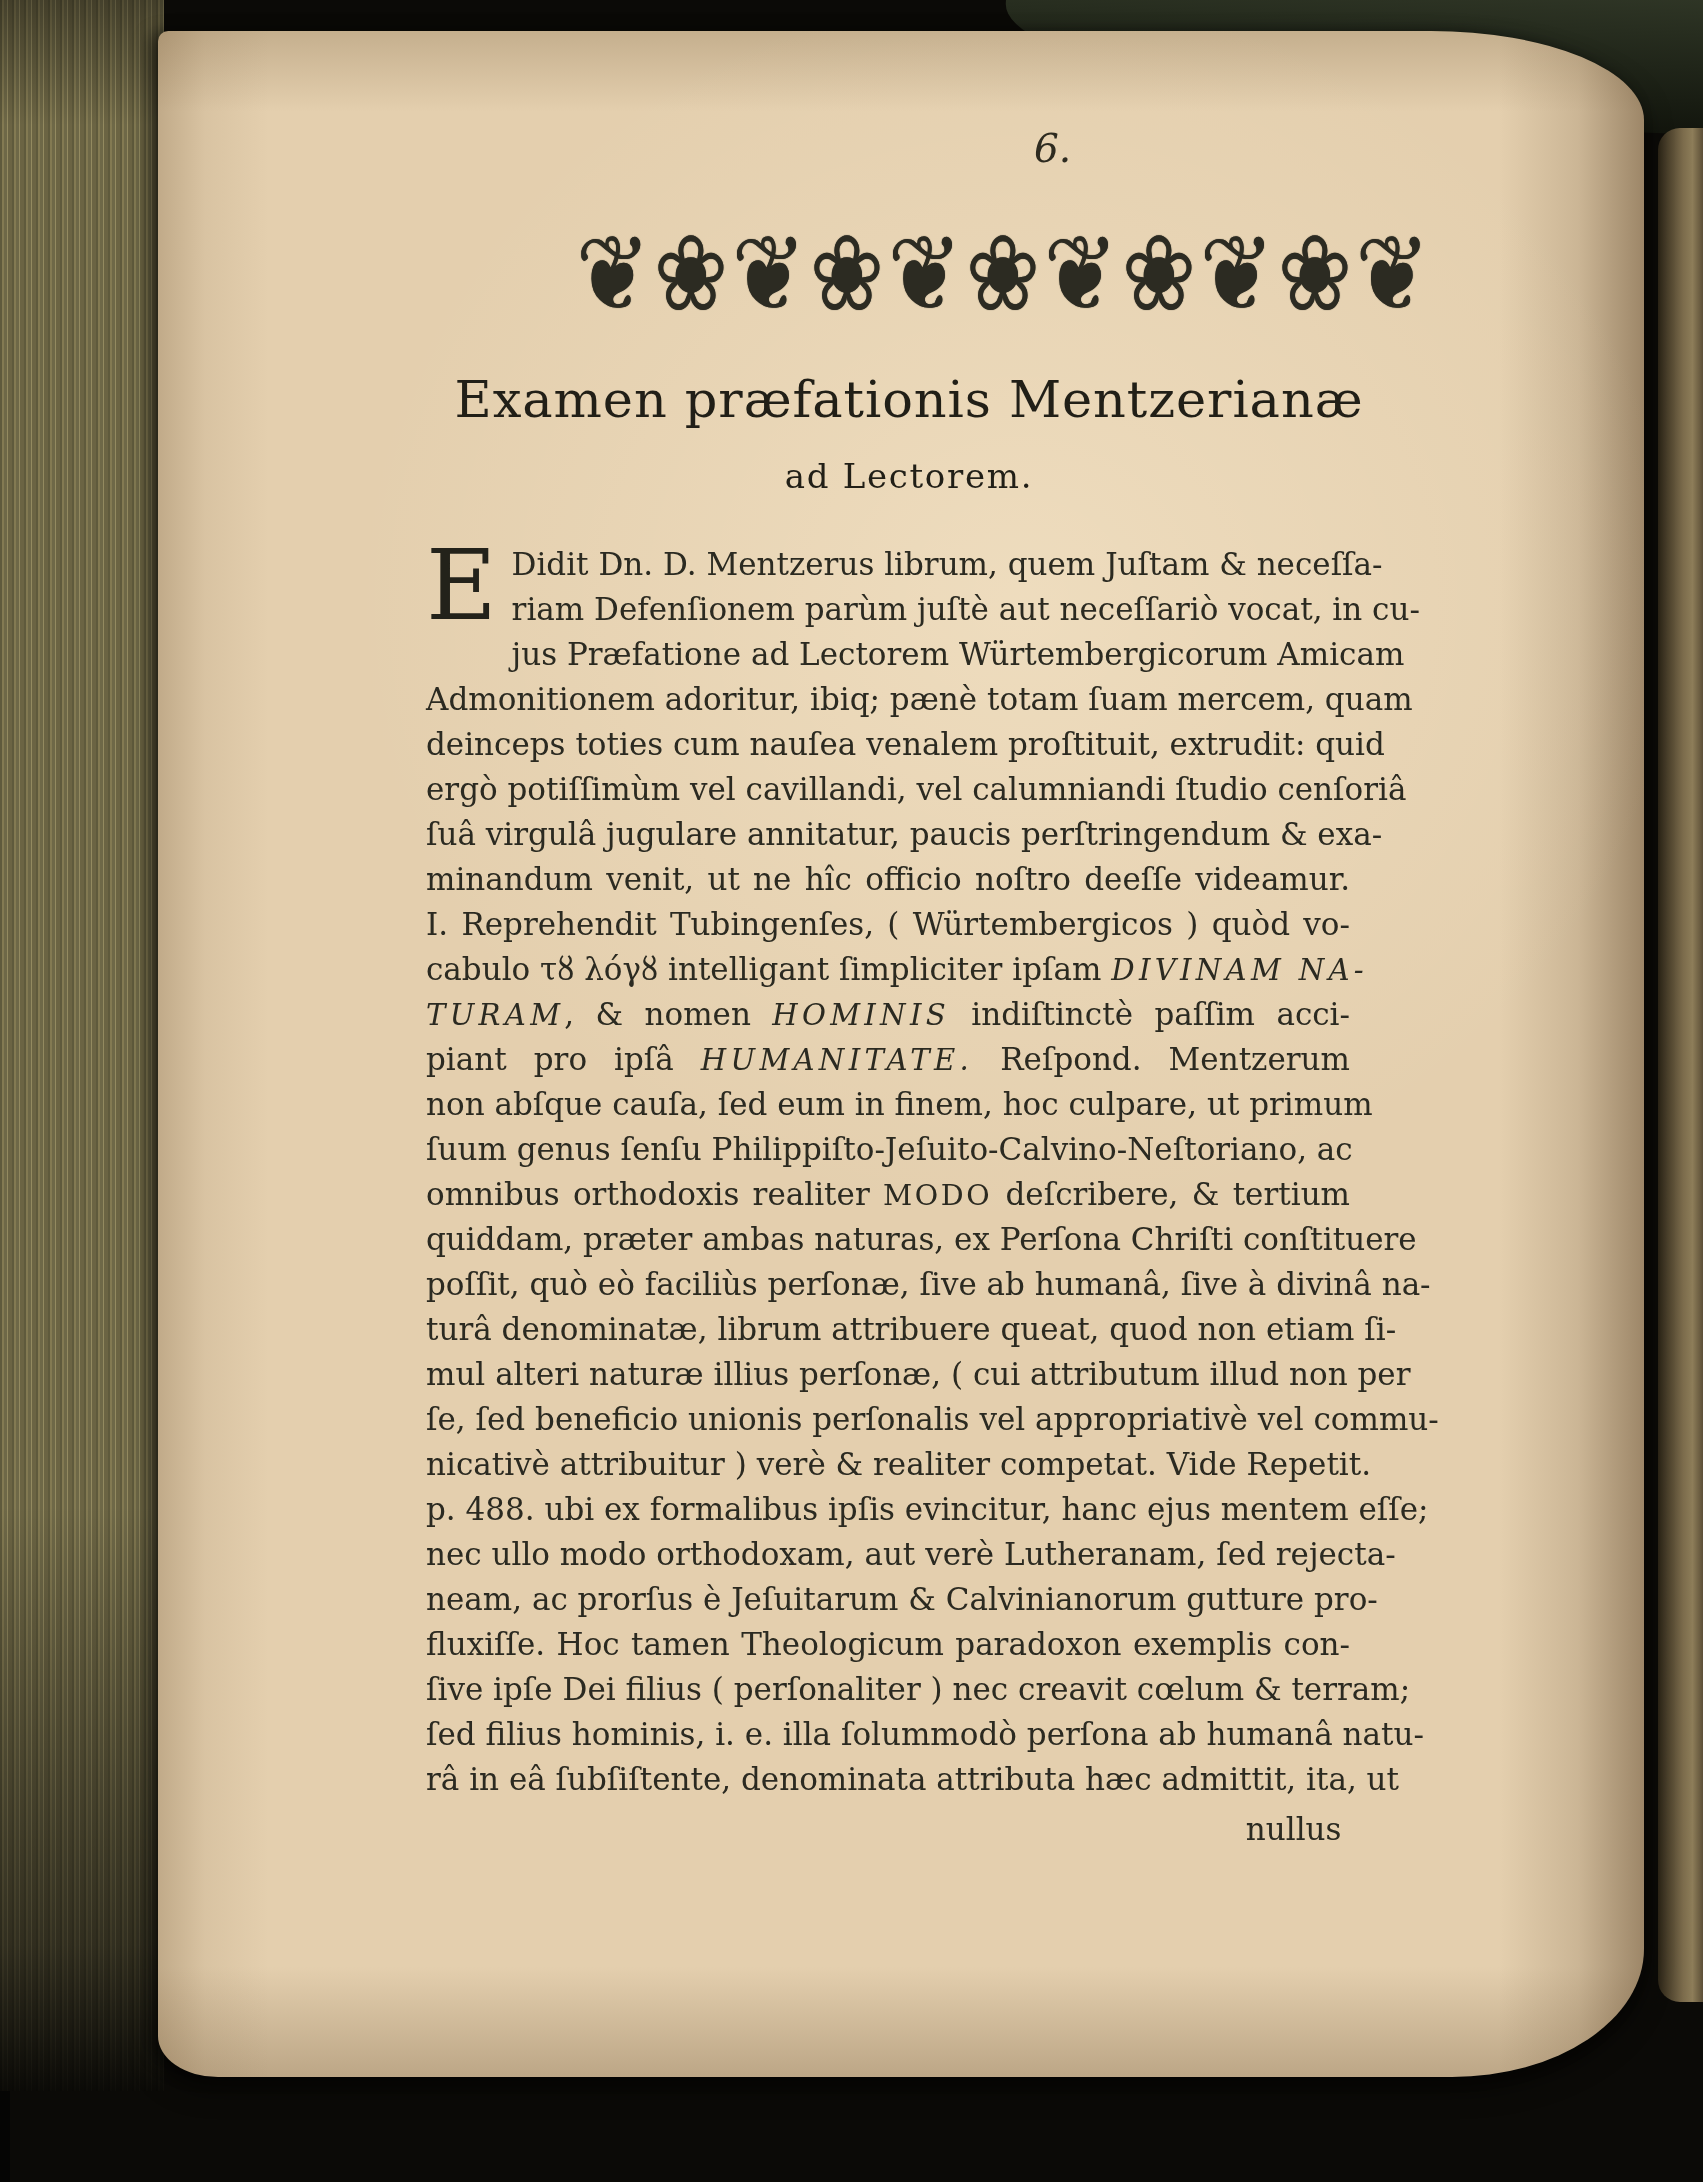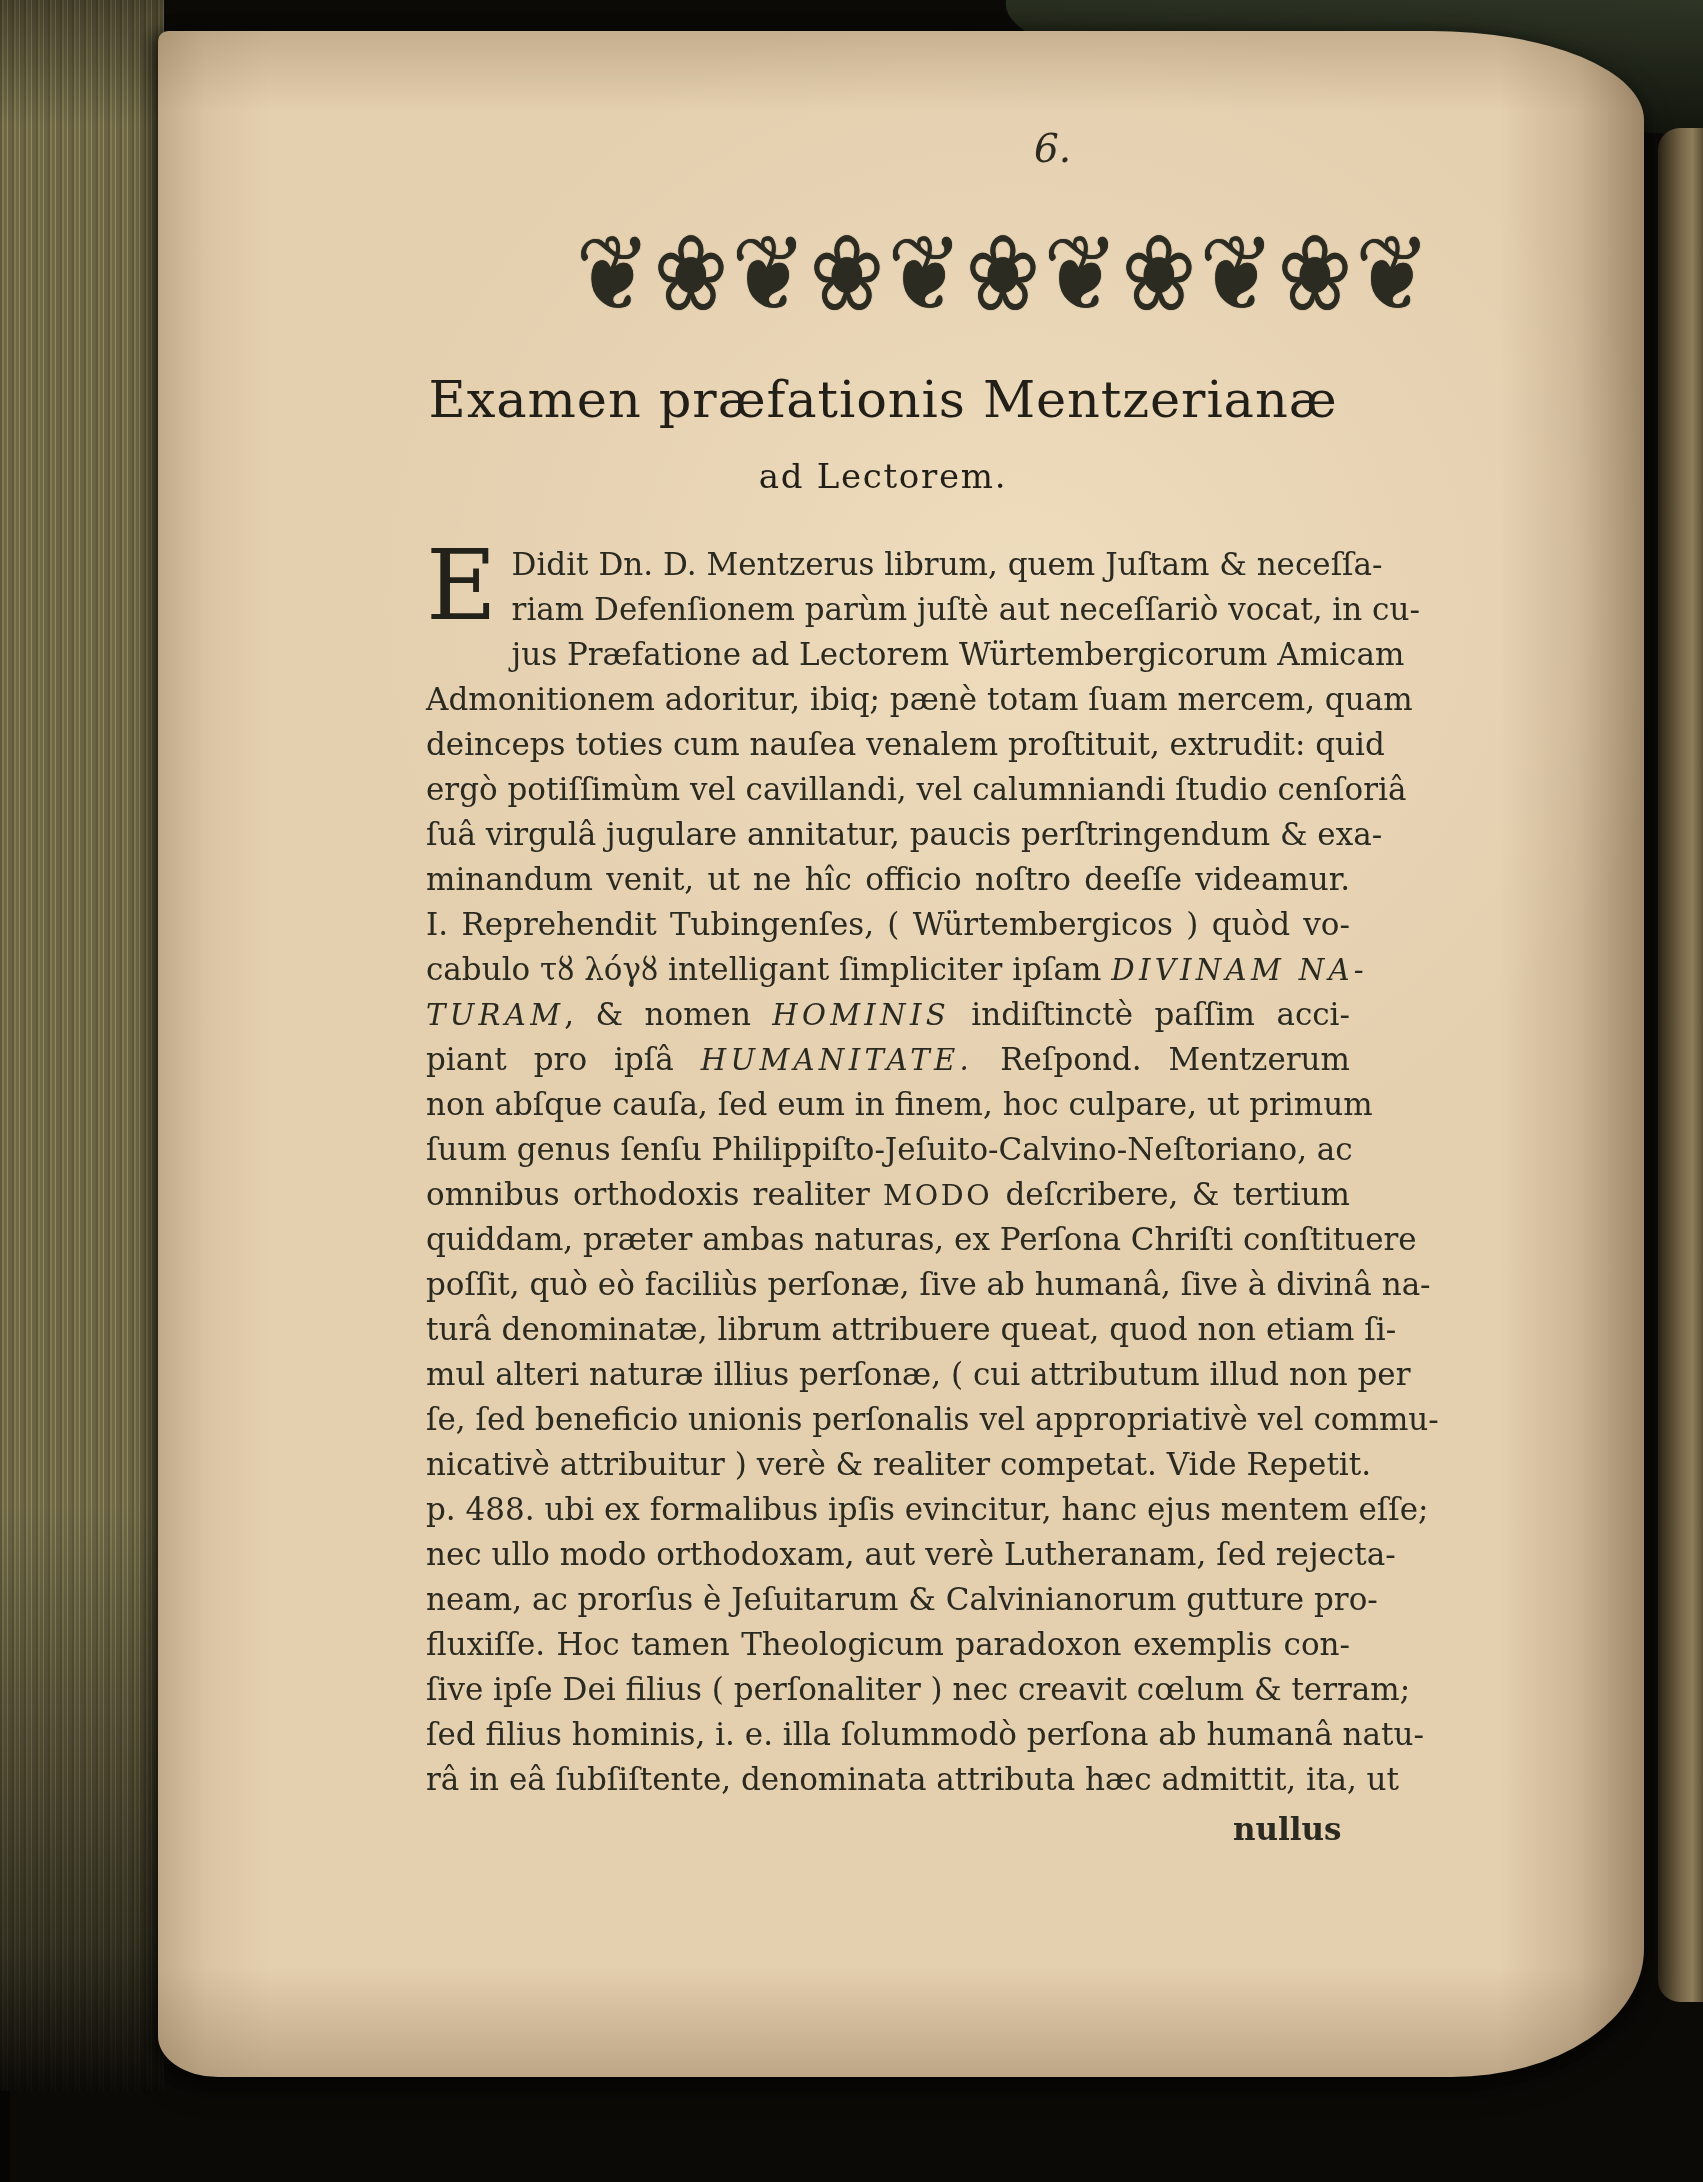--- a/index.html
+++ b/index.html
@@ -49,42 +49,42 @@
     text-align:center;font-style:italic;font-size:39px;color:#2e2b20;
   }
   .ornament-band{
     position:absolute;left:348px;top:167px;width:997px;height:135px;
     text-align:center;font-family:"DejaVu Sans",sans-serif;
     font-size:89px;line-height:128px;letter-spacing:3.4px;color:#2c2b22;
     transform:scaleY(1.18);transform-origin:top;
     text-shadow:0 0 0.9px #2c2b22;
     white-space:nowrap;overflow:hidden;
   }
-  .title-block{position:absolute;left:231px;top:339px;width:988px;text-align:center;color:#211f17;}
+  .title-block{position:absolute;left:257px;top:339px;width:988px;text-align:center;color:#211f17;}
   .main-title{font-size:51px;letter-spacing:0.9px;white-space:nowrap;}
   .sub-title{font-size:34px;margin-top:27px;letter-spacing:1.7px;}
   .body-text{
     position:absolute;left:268px;top:511px;width:924px;
     font-size:31px;line-height:45px;color:#2b2a21;
   }
   .dropcap{
     float:left;width:72px;height:85px;
     font-size:97px;line-height:82px;
     margin:3.4px 13.6px 1.7px 0;color:#23221a;
   }
   .line{
     height:45px;white-space:nowrap;
     text-align:justify;text-align-last:justify;
     text-justify:inter-word;
   }
   .seg-r{font-style:normal;}
   .seg-i{margin-top:26px;}
   .seg-ic{font-style:italic;letter-spacing:4.3px;font-size:.94em;margin-top:20px;}
   .seg-sc{letter-spacing:2.6px;font-size:.92em;}
-  .catchword-row{text-align:right;margin-top:5.1px;padding-right:8.5px;font-weight:bold;}
+  .catchword-row{text-align:right;margin-top:5.1px;padding-right:8.5px;}
 </style>
 </head>
 <body>
 
 <div class="fore-edge-black"></div>
 <div class="fore-edge"></div>
 <div class="cover-band"></div>
 <div class="next-page-sliver"></div>
 
 <div class="page">

